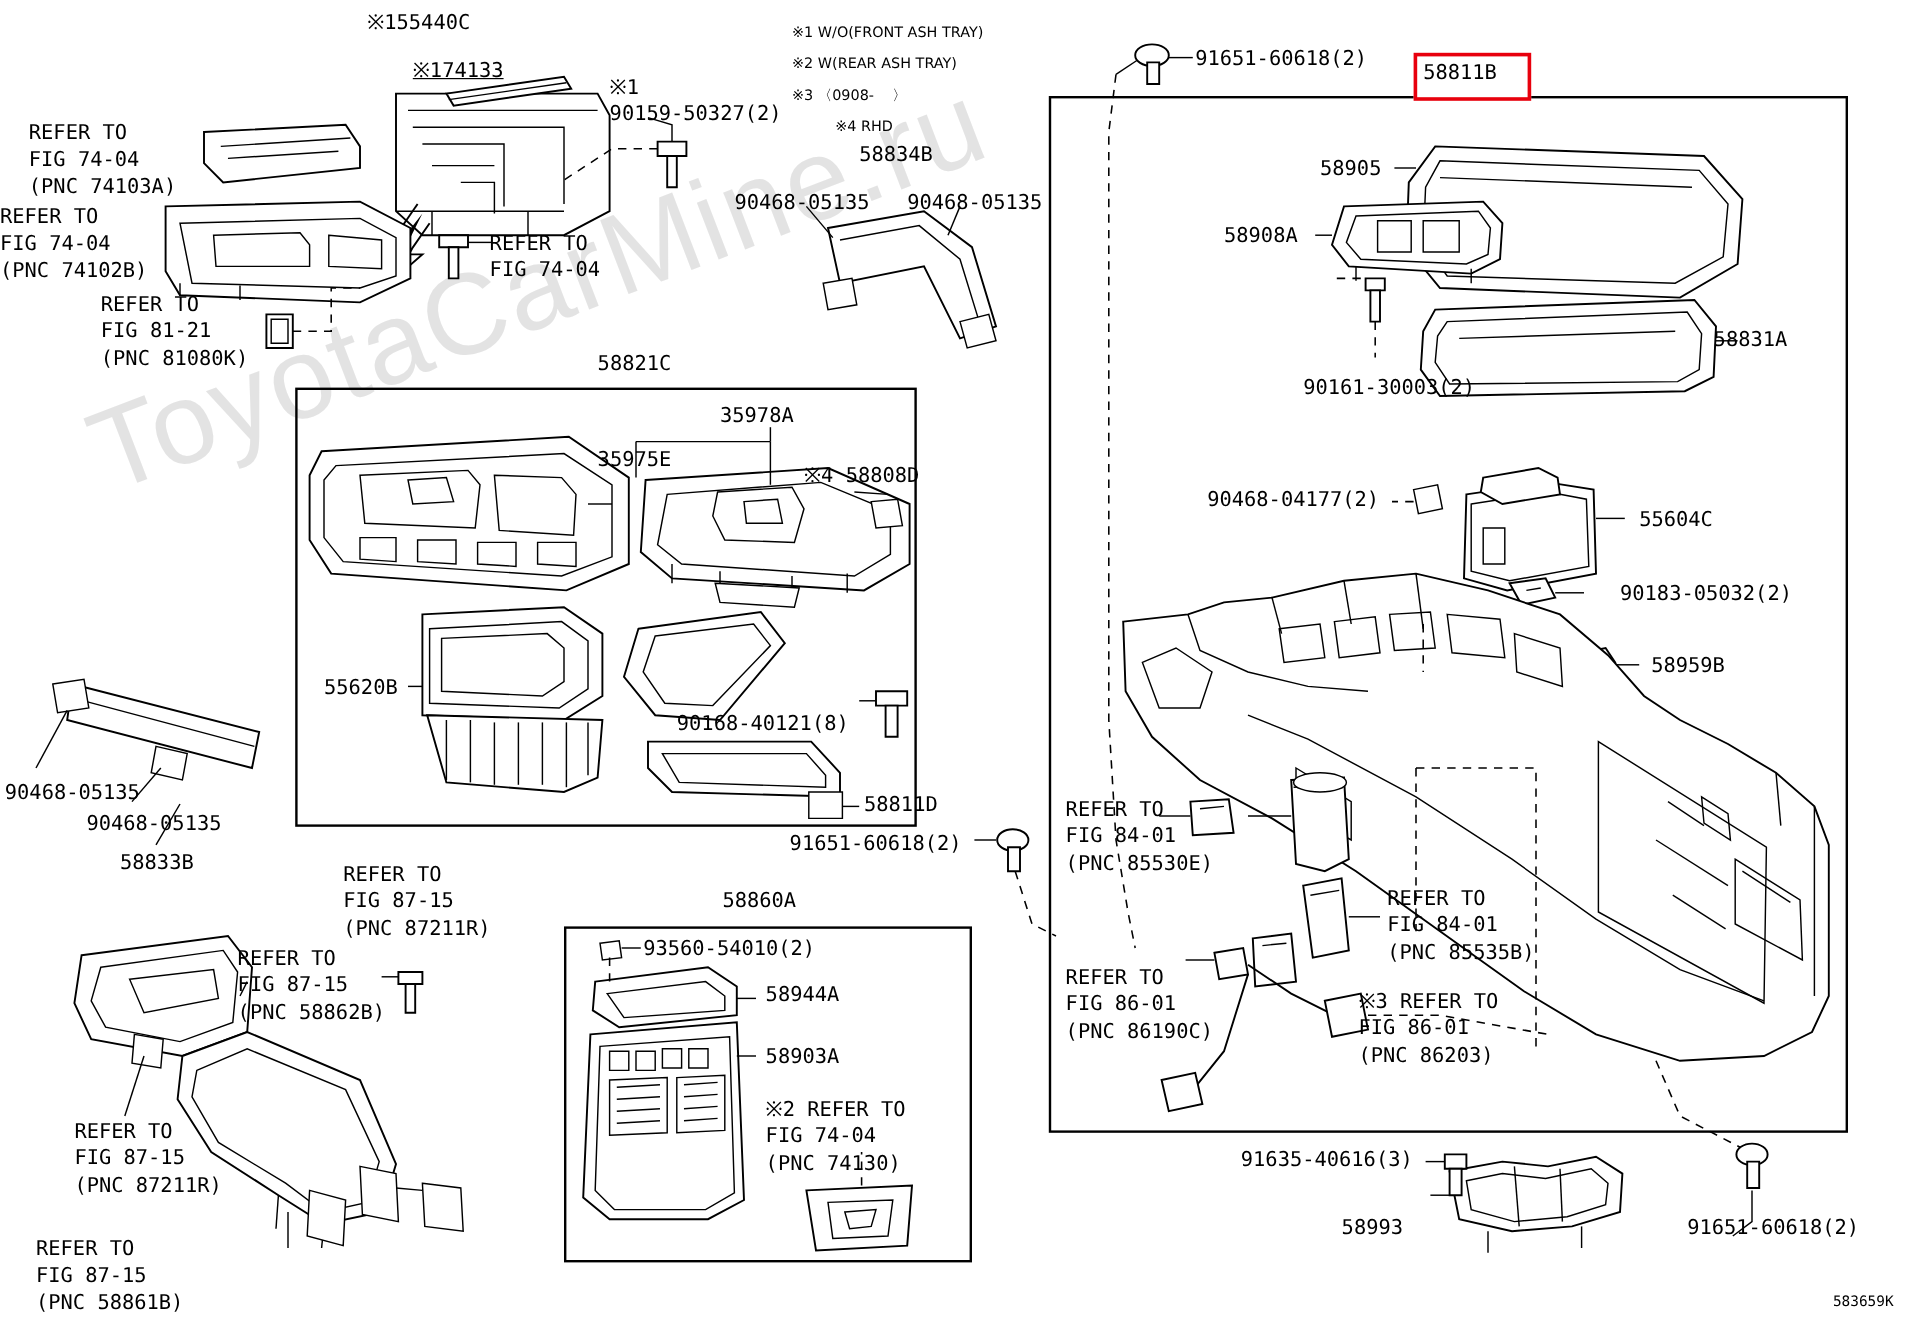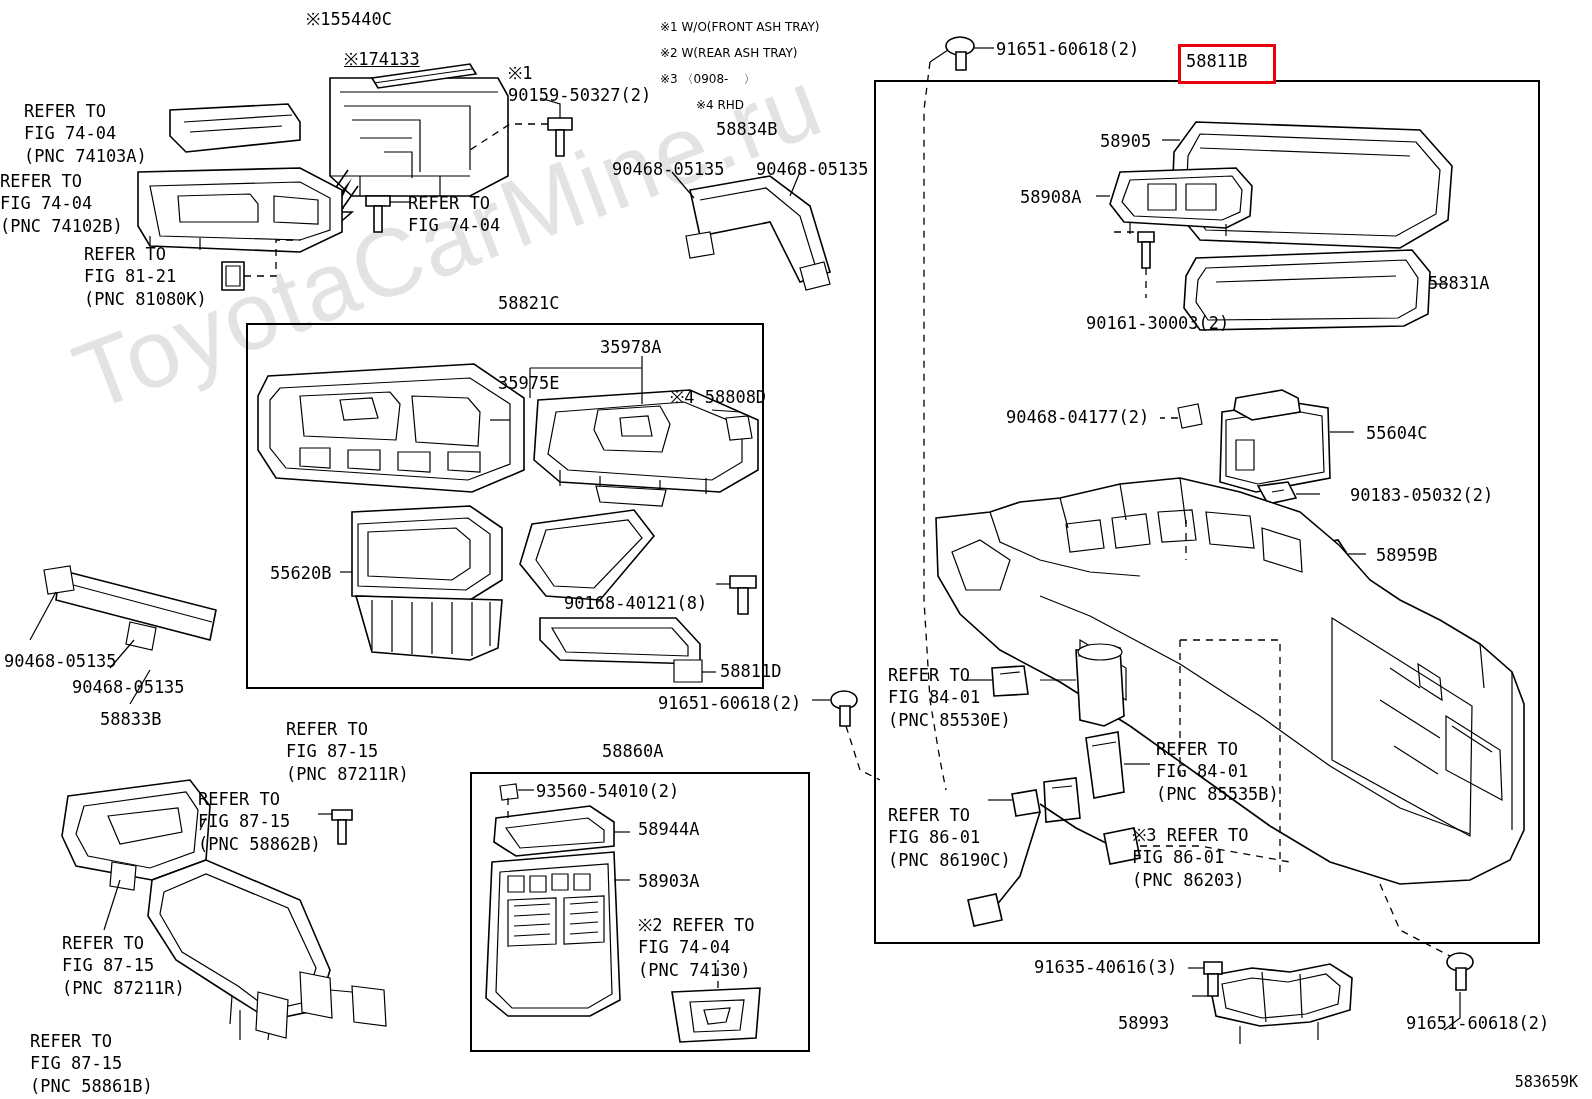--- a/index.html
+++ b/index.html
@@ -42,21 +42,21 @@
     transform-origin:left top;
     white-space:nowrap;
     pointer-events:none;
     user-select:none;
     letter-spacing:2px;
   }
   .code{
     position:absolute;
     right:14px;bottom:8px;
     font-family:"DejaVu Sans Mono", monospace;
-    font-size:15px;
+    font-size:12px;
     color:#000;
   }
   svg.draw{position:absolute;left:0;top:0;width:1592px;height:1099px;pointer-events:none;}
   .ln{stroke:#000;stroke-width:1.6;fill:none;}
   .ln-thin{stroke:#000;stroke-width:1.2;fill:none;}
   .dash{stroke:#000;stroke-width:1.3;fill:none;stroke-dasharray:7 6;}
   .part{fill:#ffffff;stroke:#000;stroke-width:1.6;}
   .part-l{fill:#ffffff;stroke:#000;stroke-width:1.2;}
   .dot{fill:#000;}
 </style>

